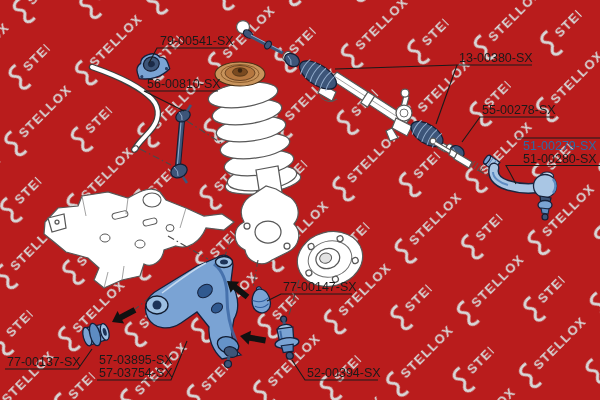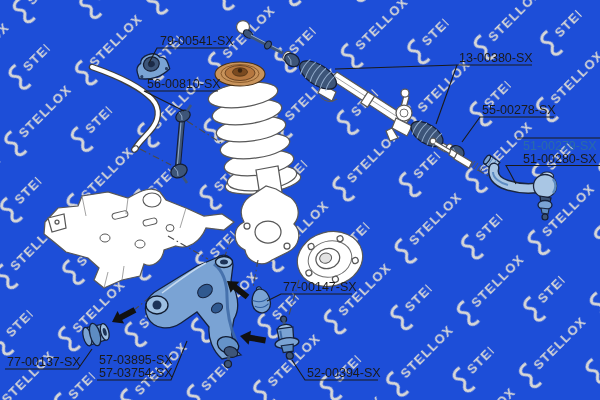--- a/index.html
+++ b/index.html
@@ -1,19 +1,19 @@
 <!DOCTYPE html>
 <html><head>
 <meta charset="utf-8">
 <style>
   html,body{margin:0;padding:0;background:#ffffff;}
   .stage{
     position:relative;
     width:600px;height:400px;
-    background:#1d4ed8;
+    background:#b91c1c;
     overflow:hidden;
     font-family:"Liberation Sans", sans-serif;
   }
   svg{display:block;}
   text.part-no{
     font-family:"Liberation Sans", sans-serif;
     font-size:12.5px;
     fill:#1a1a1a;
     letter-spacing:0px;
   }

